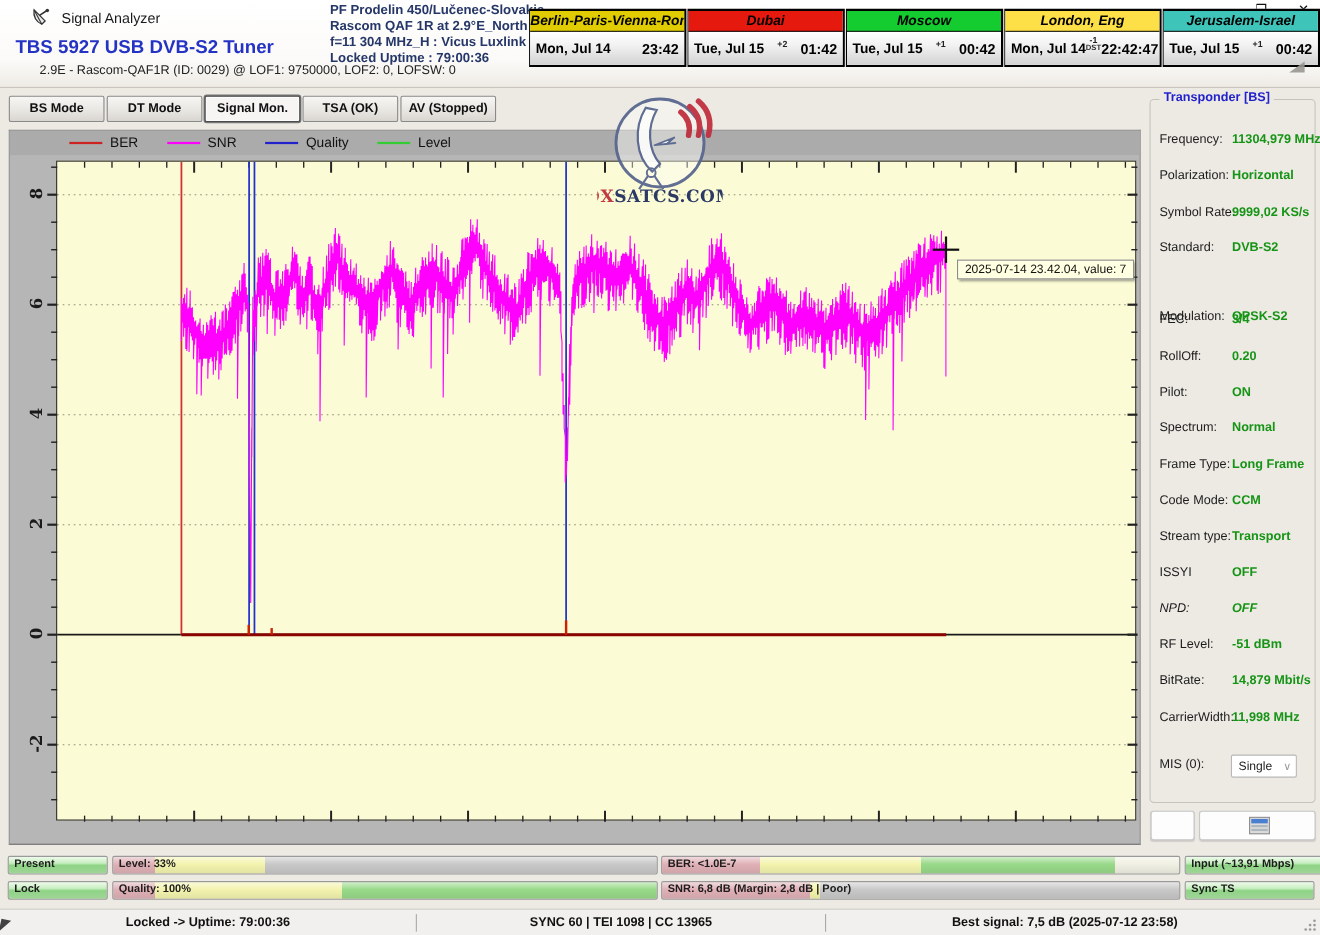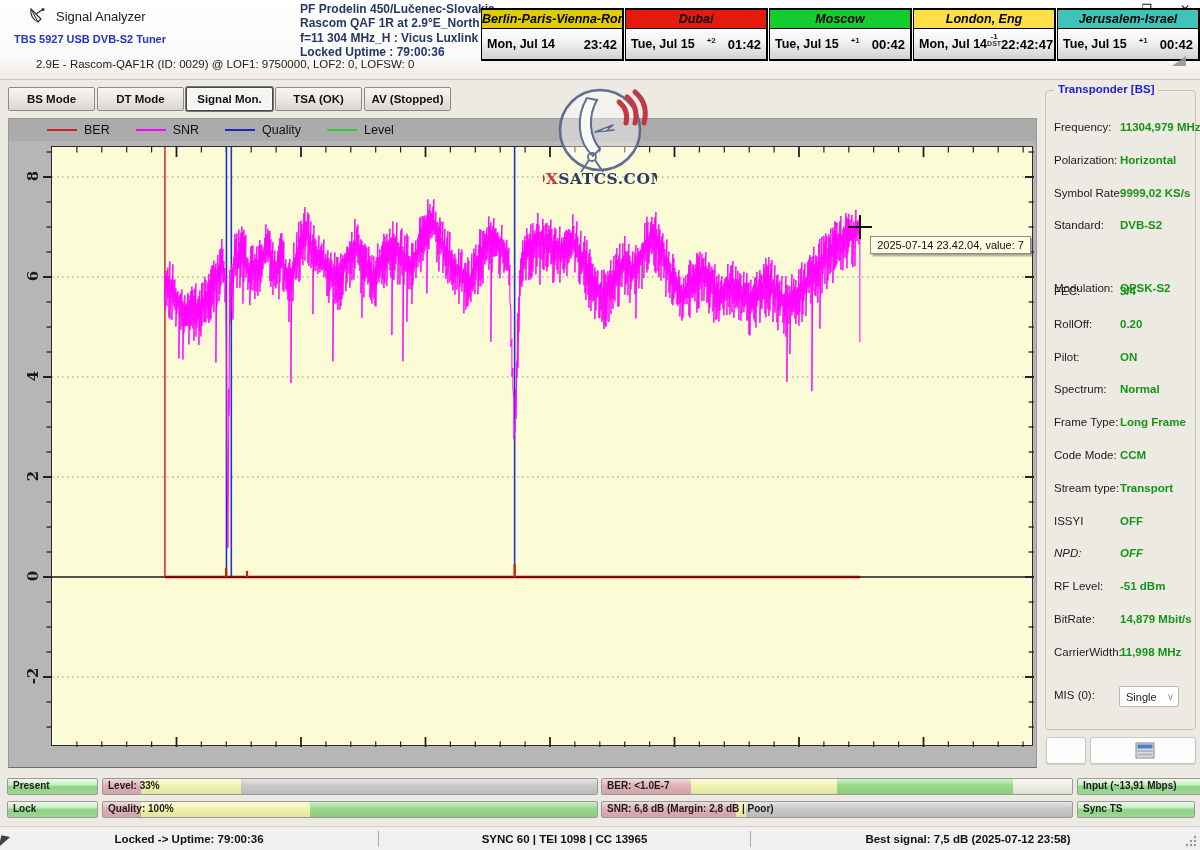--- a/index.html
+++ b/index.html
@@ -10,21 +10,21 @@
   .header { position:absolute; left:0; top:0; width:1200px; height:80px;
             background:linear-gradient(180deg,#ffffff 0%,#fbfaf8 70%,#eeebe5 100%);
             border-bottom:1px solid #c9c5bd; }
   .titlebar-icon { position:absolute; left:27px; top:6px; width:20px; height:20px; }
   .titlebar-title { position:absolute; left:56px; top:9px; font-size:13px; color:#1a1a1a; }
   .win-controls { position:absolute; right:10px; top:2px; display:flex; gap:28px; z-index:1;
                   font-size:12px; color:#111; }
   .win-controls span { cursor:default; }
   .info-block { position:absolute; left:300px; top:2px; width:185px; font-size:12px; font-weight:bold;
                 color:#253668; line-height:14.4px; white-space:nowrap; }
-  .tuner-title { position:absolute; left:14px; top:33px; font-size:11px; font-weight:bold; color:#2433c4; }
+  .tuner-title { position:absolute; left:14px; top:33px; font-size:17px; font-weight:bold; color:#2433c4; }
   .tuner-sub { position:absolute; left:36px; top:58px; font-size:11.5px; color:#222; }
 
   
   .clocks { position:absolute; left:480px; top:8px; display:flex; z-index:2; }
   .clock { width:143px; border:2px solid #000; border-left-width:1px; margin-left:1px; background:#fff; }
   .clock-header { height:19px; text-align:center; font-size:12.5px; font-weight:bold; font-style:italic;
                   color:#000; line-height:19px; border-bottom:1px solid #000; overflow:hidden; white-space:nowrap; }
   .clock-body { height:30px; display:flex; align-items:center; justify-content:space-between; padding:0 5px;
                 background:linear-gradient(180deg,#ffffff 0%,#f2f2f2 40%,#d2d2d2 100%); }
   .c-date { font-size:12.5px; font-weight:bold; color:#000; white-space:nowrap; }
@@ -39,21 +39,21 @@
   .tabs { position:absolute; left:8px; top:87px; display:flex; gap:2px; }
   .tab { width:87px; height:24px; font-size:11.5px; font-weight:bold; color:#111; text-align:center; line-height:22px;
          background:linear-gradient(180deg,#f7f6f4 0%,#e7e5e0 60%,#d9d6d0 100%);
          border:1px solid #8a8a8a; border-radius:2px; cursor:pointer; }
   .tab.active { background:#f6f5f3; border:1px solid #4a4a4a; box-shadow:inset 0 0 0 1px #fcfcfc, 0 0 0 1px #777; font-weight:bold; }
 
   
   .chart-panel { position:absolute; left:8px; top:118px; width:1029px; height:650px; background:#b6b6b6;
                  border:1px solid #979797; border-bottom-color:#6f6f6f; }
   .chart-legend { position:absolute; left:0; top:0; width:100%; height:22px; background:#ababab;
-                  display:flex; align-items:center; padding-left:38px; }
+                  display:flex; align-items:center; padding-left:54px; }
   .legend-item { display:flex; align-items:center; margin-right:26px; }
   .legend-line { width:30px; height:0; border-top:2px solid #000; margin-right:7px; }
   .legend-label { font-size:12.5px; color:#111; }
   .plot { position:absolute; left:42px; top:27px; width:982px; height:600px; background:#fbfbd5;
           border:1.5px solid #2a2a2a; overflow:visible; }
   .plot svg { overflow:visible; display:block; }
   .ylab { position:absolute; width:30px; height:16px; text-align:center; transform:rotate(-90deg);
           font-family:"DejaVu Serif", serif; font-weight:bold; font-size:15px; color:#1a1a1a; }
   .crosshair-v { position:absolute; width:2.5px; height:24px; background:#111; z-index:6; }
   .crosshair-h { position:absolute; width:24px; height:2.5px; background:#111; z-index:6; }

